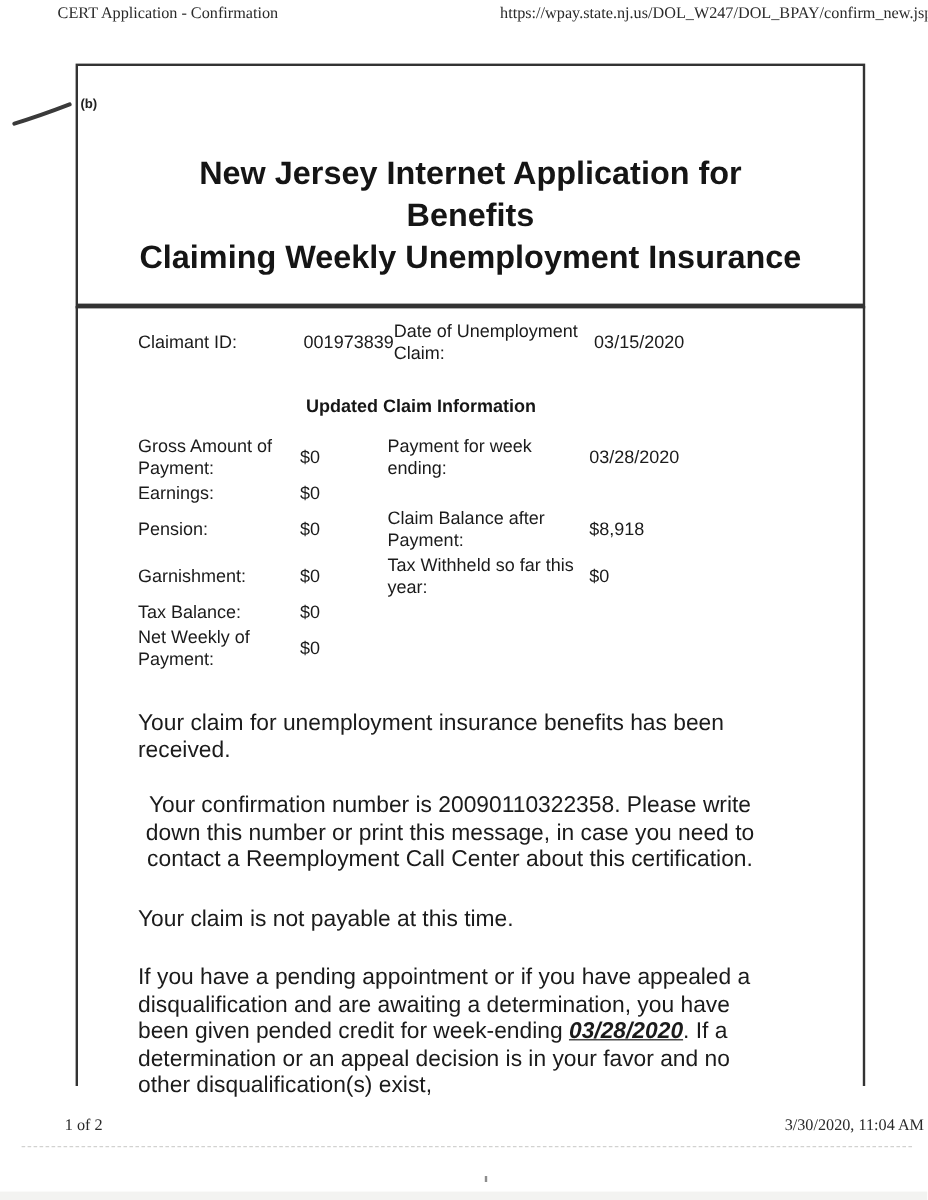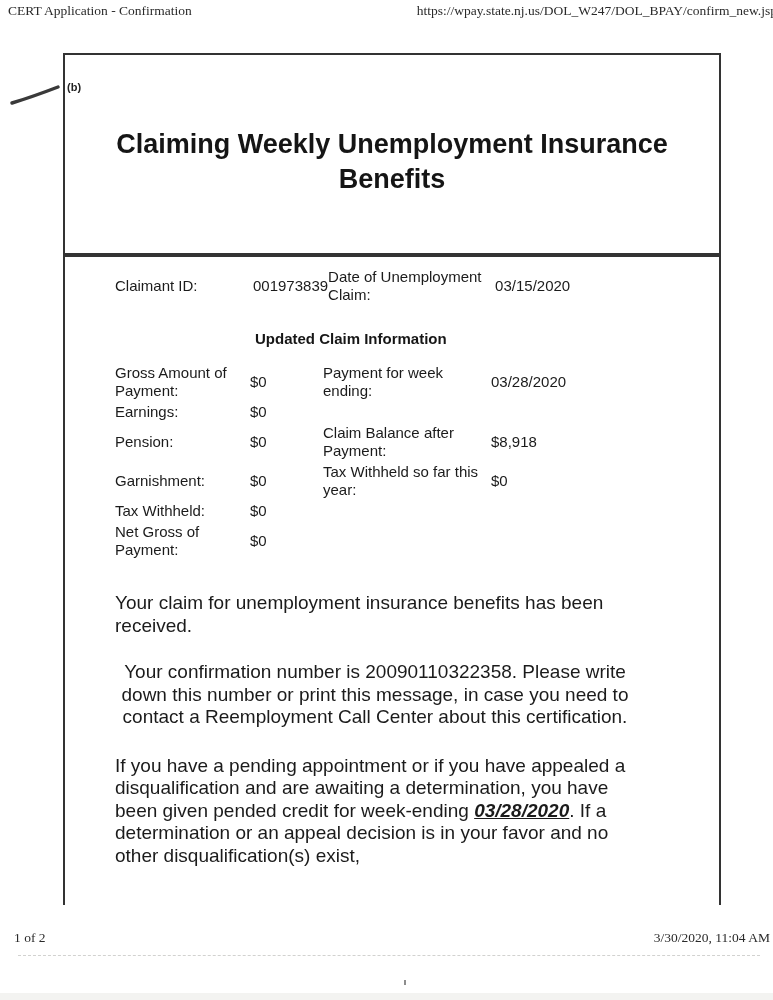--- a/index.html
+++ b/index.html
@@ -13,20 +13,21 @@
     overflow: hidden;
   }
 
   
   .print-hf {
     position: absolute;
     font-family: "Liberation Serif", serif;
     font-size: 13.5px;
     color: #2a2a2a;
     white-space: nowrap;
+    margin-left: 40px;
   }
   .hf-title { left: 8px; top: 3px; }
   .hf-url   { right: -4px; top: 3px; }
   .hf-page  { left: 14px; top: 930px; }
   .hf-date  { right: 3px; top: 930px; }
 
   
   .pen-mark { position: absolute; left: 10px; top: 84px; }
 
   
@@ -138,22 +139,23 @@
   <div class="print-hf hf-title">CERT Application - Confirmation</div>
   <div class="print-hf hf-url">https://wpay.state.nj.us/DOL_W247/DOL_BPAY/confirm_new.jsp</div>
 
   <svg class="pen-mark" width="52" height="22" viewBox="0 0 52 22">
     <path d="M2,19 Q22,13 48,3" stroke="#3a3a3a" stroke-width="3.4" fill="none" stroke-linecap="round"></path>
   </svg>
 
   <div class="title-box">
     <span class="b-label">(b)</span>
     <div class="doc-title">
+      <div>New Jersey Internet Application for</div>
+      <div>Benefits</div>
       <div>Claiming Weekly Unemployment Insurance</div>
-      <div>Benefits</div>
     </div>
   </div>
 
   <div class="content-box">
 
     <table class="claimant-table">
       <tbody>
           <tr>
         <td class="c1">Claimant ID:</td>
         <td class="c2">001973839</td>
@@ -186,36 +188,37 @@
         <td class="c3">Claim Balance after Payment:</td>
         <td class="c4">$8,918</td>
       </tr>
       <tr>
         <td class="c1">Garnishment:</td>
         <td class="c2">$0</td>
         <td class="c3">Tax Withheld so far this year:</td>
         <td class="c4">$0</td>
       </tr>
       <tr>
-        <td class="c1">Tax Withheld:</td>
+        <td class="c1">Tax Balance:</td>
         <td class="c2">$0</td>
         <td class="c3"></td>
         <td class="c4"></td>
       </tr>
       <tr>
-        <td class="c1">Net Gross of Payment:</td>
+        <td class="c1">Net Weekly of Payment:</td>
         <td class="c2">$0</td>
         <td class="c3"></td>
         <td class="c4"></td>
       </tr>
     </tbody>
       </table>
 
     <div class="para p1">Your claim for unemployment insurance benefits has been received.</div>
     <div class="para p2">Your confirmation number is 20090110322358. Please write down this number or print this message, in case you need to contact a Reemployment Call Center about this certification.</div>
+    <div class="para p3">Your claim is not payable at this time.</div>
     <div class="para p4"><span>If you have a pending appointment or if you have appealed a disqualification and are awaiting a determination, you have been given pended credit for week-ending </span><span class="pended-date">03/28/2020</span><span>. If a determination or an appeal decision is in your favor and no other disqualification(s) exist,</span></div>
 
   </div>
 
   <div class="print-hf hf-page">1 of 2</div>
   <div class="print-hf hf-date">3/30/2020, 11:04 AM</div>
 
   <div class="artifact-dashes"></div>
   <div class="artifact-speck"></div>
   <div class="artifact-bottom"></div>

